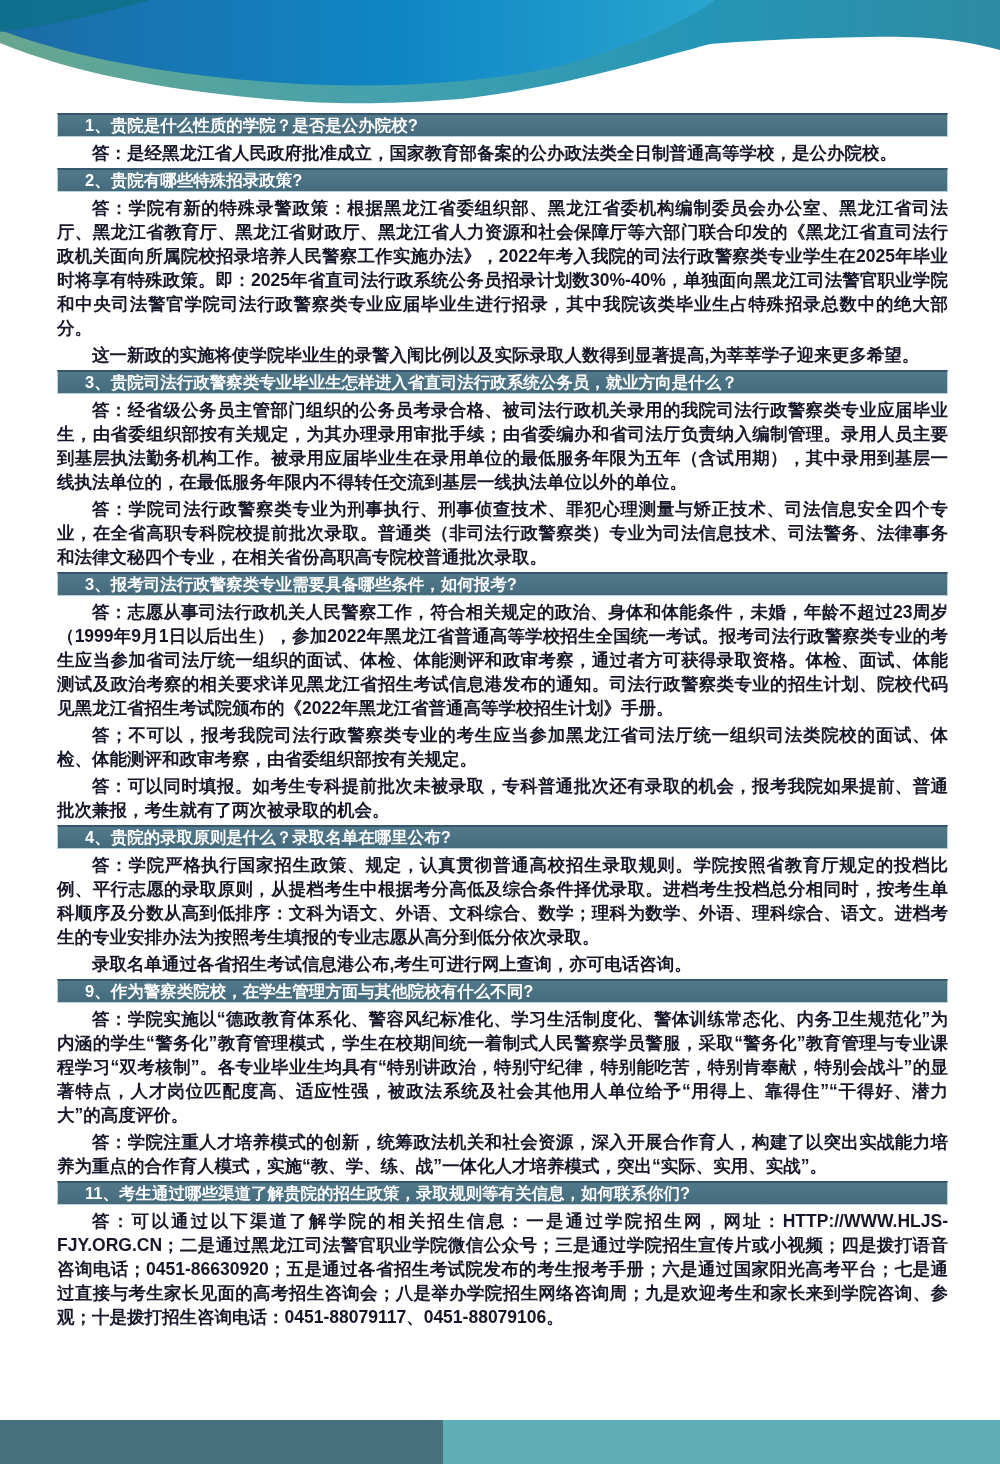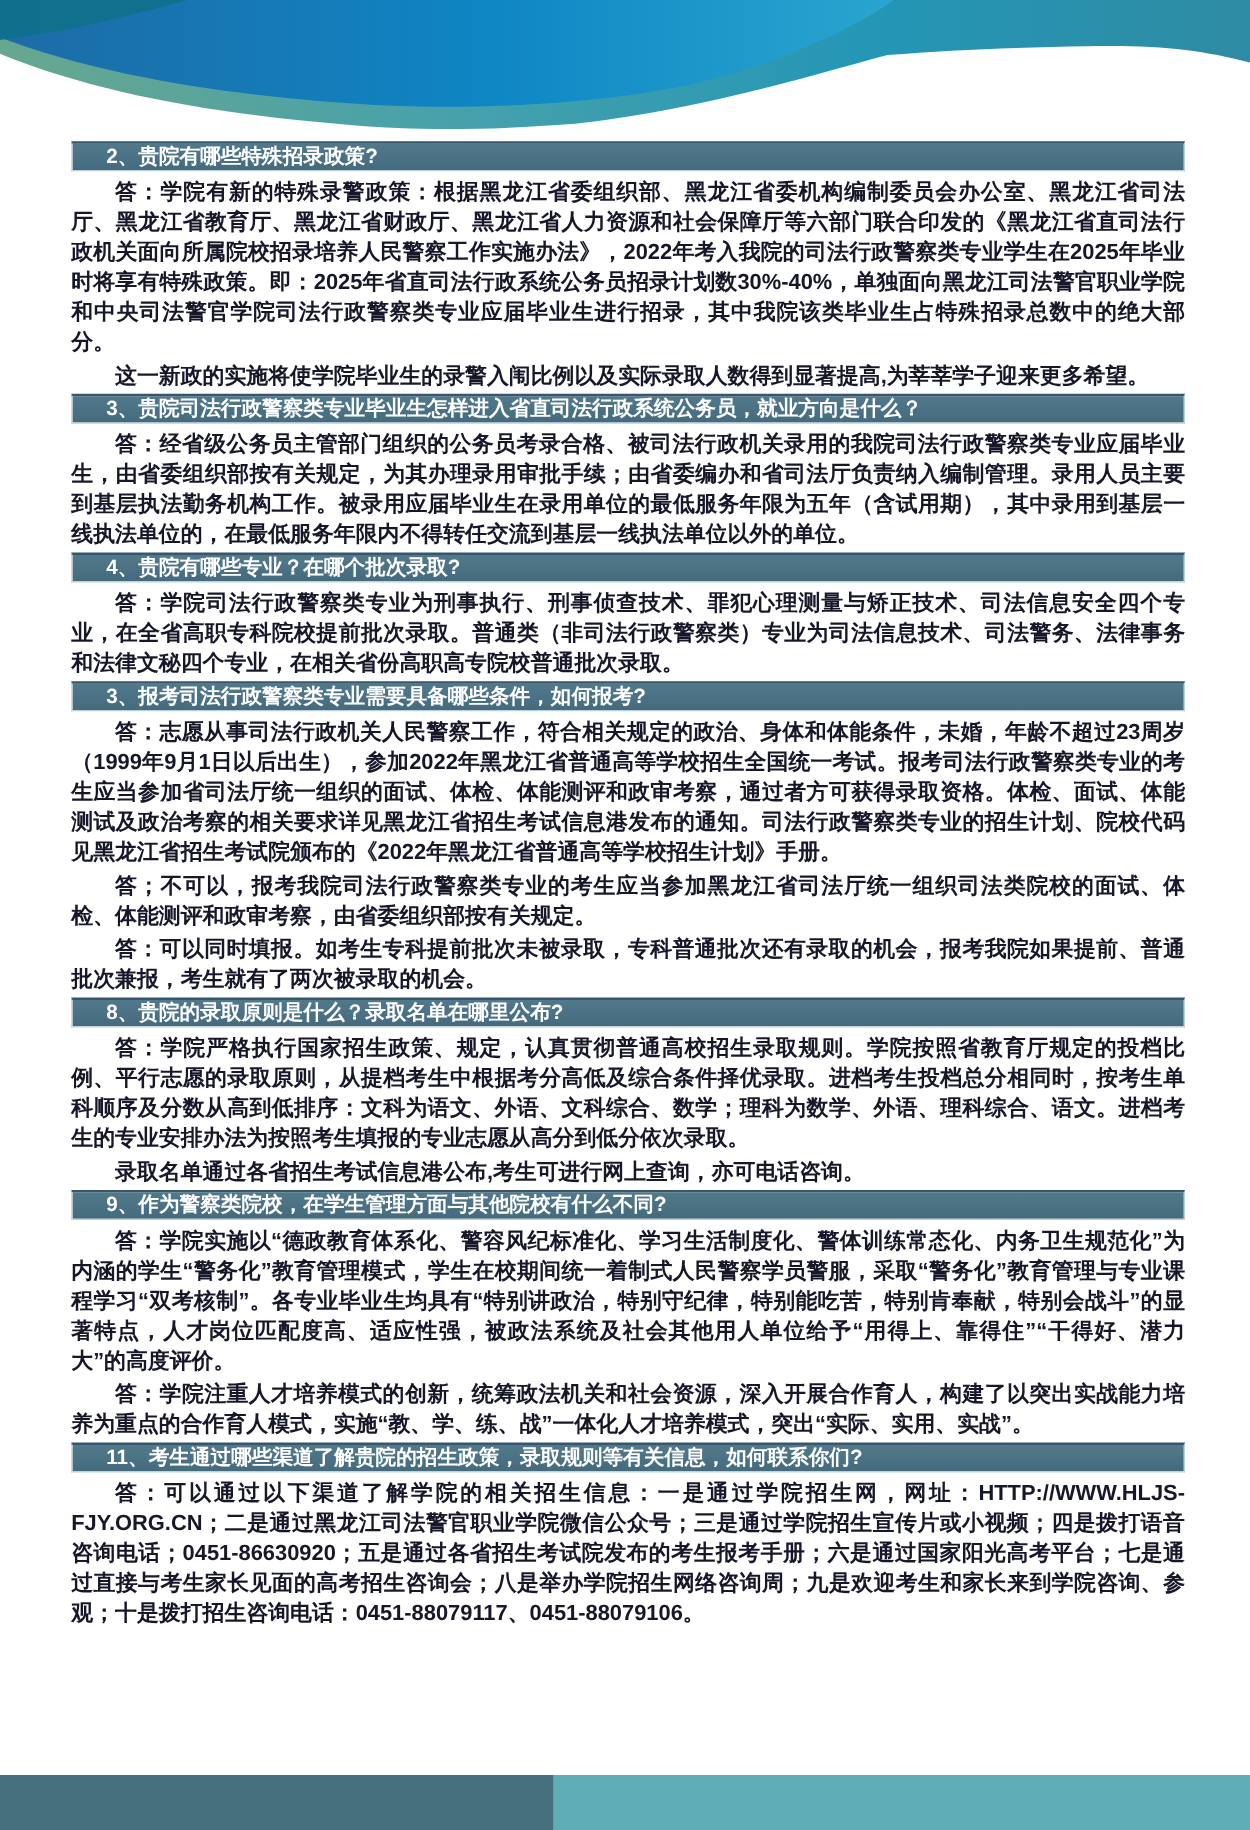--- a/index.html
+++ b/index.html
@@ -60,52 +60,55 @@
       </linearGradient>
     </defs>
     <path d="M0,0 H1000 V50 C960,40 930,36 870,37 C810,38 760,40 710,44 C650,60 560,88 460,99 C380,105 330,104 280,100 C180,92 80,76 0,43 Z" fill="url(#tealBack)"></path>
     <path d="M0,0 H715 C690,18 640,45 560,66 C480,84 380,88 300,84 C200,78 90,64 0,30 Z" fill="url(#blueWave)"></path>
     <path d="M0,0 H150 C100,14 50,26 0,32 Z" fill="#0f7089" opacity="0.9"></path>
   </svg>
 </div>
 
 <div class="content">
 
+  <section>
+    <div class="qbar"><span>1、贵院是什么性质的学院？是否是公办院校?</span></div>
+    <p class="ans">答：是经黑龙江省人民政府批准成立，国家教育部备案的公办政法类全日制普通高等学校，是公办院校。</p>
+  </section>
 
   <section>
     <div class="qbar"><span>2、贵院有哪些特殊招录政策?</span></div>
     <p class="ans">答：学院有新的特殊录警政策：根据黑龙江省委组织部、黑龙江省委机构编制委员会办公室、黑龙江省司法厅、黑龙江省教育厅、黑龙江省财政厅、黑龙江省人力资源和社会保障厅等六部门联合印发的《黑龙江省直司法行政机关面向所属院校招录培养人民警察工作实施办法》，2022年考入我院的司法行政警察类专业学生在2025年毕业时将享有特殊政策。即：2025年省直司法行政系统公务员招录计划数30%-40%，单独面向黑龙江司法警官职业学院和中央司法警官学院司法行政警察类专业应届毕业生进行招录，其中我院该类毕业生占特殊招录总数中的绝大部分。</p>
     <p class="ans">这一新政的实施将使学院毕业生的录警入闱比例以及实际录取人数得到显著提高,为莘莘学子迎来更多希望。</p>
   </section>
 
   <section>
     <div class="qbar"><span>3、贵院司法行政警察类专业毕业生怎样进入省直司法行政系统公务员，就业方向是什么？</span></div>
     <p class="ans">答：经省级公务员主管部门组织的公务员考录合格、被司法行政机关录用的我院司法行政警察类专业应届毕业生，由省委组织部按有关规定，为其办理录用审批手续；由省委编办和省司法厅负责纳入编制管理。录用人员主要到基层执法勤务机构工作。被录用应届毕业生在录用单位的最低服务年限为五年（含试用期），其中录用到基层一线执法单位的，在最低服务年限内不得转任交流到基层一线执法单位以外的单位。</p>
   </section>
 
   <section>
-    <div class="qbar"><span>4、贵院有哪些专业？在哪个批次录取?</span></div>
     <p class="ans">答：学院司法行政警察类专业为刑事执行、刑事侦查技术、罪犯心理测量与矫正技术、司法信息安全四个专业，在全省高职专科院校提前批次录取。普通类（非司法行政警察类）专业为司法信息技术、司法警务、法律事务和法律文秘四个专业，在相关省份高职高专院校普通批次录取。</p>
   </section>
 
   <section>
     <div class="qbar"><span>3、报考司法行政警察类专业需要具备哪些条件，如何报考?</span></div>
     <p class="ans">答：志愿从事司法行政机关人民警察工作，符合相关规定的政治、身体和体能条件，未婚，年龄不超过23周岁（1999年9月1日以后出生），参加2022年黑龙江省普通高等学校招生全国统一考试。报考司法行政警察类专业的考生应当参加省司法厅统一组织的面试、体检、体能测评和政审考察，通过者方可获得录取资格。体检、面试、体能测试及政治考察的相关要求详见黑龙江省招生考试信息港发布的通知。司法行政警察类专业的招生计划、院校代码见黑龙江省招生考试院颁布的《2022年黑龙江省普通高等学校招生计划》手册。</p>
   </section>
 
   <section>
     <p class="ans">答；不可以，报考我院司法行政警察类专业的考生应当参加黑龙江省司法厅统一组织司法类院校的面试、体检、体能测评和政审考察，由省委组织部按有关规定。</p>
   </section>
 
   <section>
     <p class="ans">答：可以同时填报。如考生专科提前批次未被录取，专科普通批次还有录取的机会，报考我院如果提前、普通批次兼报，考生就有了两次被录取的机会。</p>
   </section>
 
   <section>
-    <div class="qbar"><span>8、贵院的录取原则是什么？录取名单在哪里公布?</span></div>
+    <div class="qbar"><span>4、贵院的录取原则是什么？录取名单在哪里公布?</span></div>
     <p class="ans">答：学院严格执行国家招生政策、规定，认真贯彻普通高校招生录取规则。学院按照省教育厅规定的投档比例、平行志愿的录取原则，从提档考生中根据考分高低及综合条件择优录取。进档考生投档总分相同时，按考生单科顺序及分数从高到低排序：文科为语文、外语、文科综合、数学；理科为数学、外语、理科综合、语文。进档考生的专业安排办法为按照考生填报的专业志愿从高分到低分依次录取。</p>
     <p class="ans">录取名单通过各省招生考试信息港公布,考生可进行网上查询，亦可电话咨询。</p>
   </section>
 
   <section>
     <div class="qbar"><span>9、作为警察类院校，在学生管理方面与其他院校有什么不同?</span></div>
     <p class="ans">答：学院实施以“德政教育体系化、警容风纪标准化、学习生活制度化、警体训练常态化、内务卫生规范化”为内涵的学生“警务化”教育管理模式，学生在校期间统一着制式人民警察学员警服，采取“警务化”教育管理与专业课程学习“双考核制”。各专业毕业生均具有“特别讲政治，特别守纪律，特别能吃苦，特别肯奉献，特别会战斗”的显著特点，人才岗位匹配度高、适应性强，被政法系统及社会其他用人单位给予“用得上、靠得住”“干得好、潜力大”的高度评价。</p>
   </section>
 
   <section>

